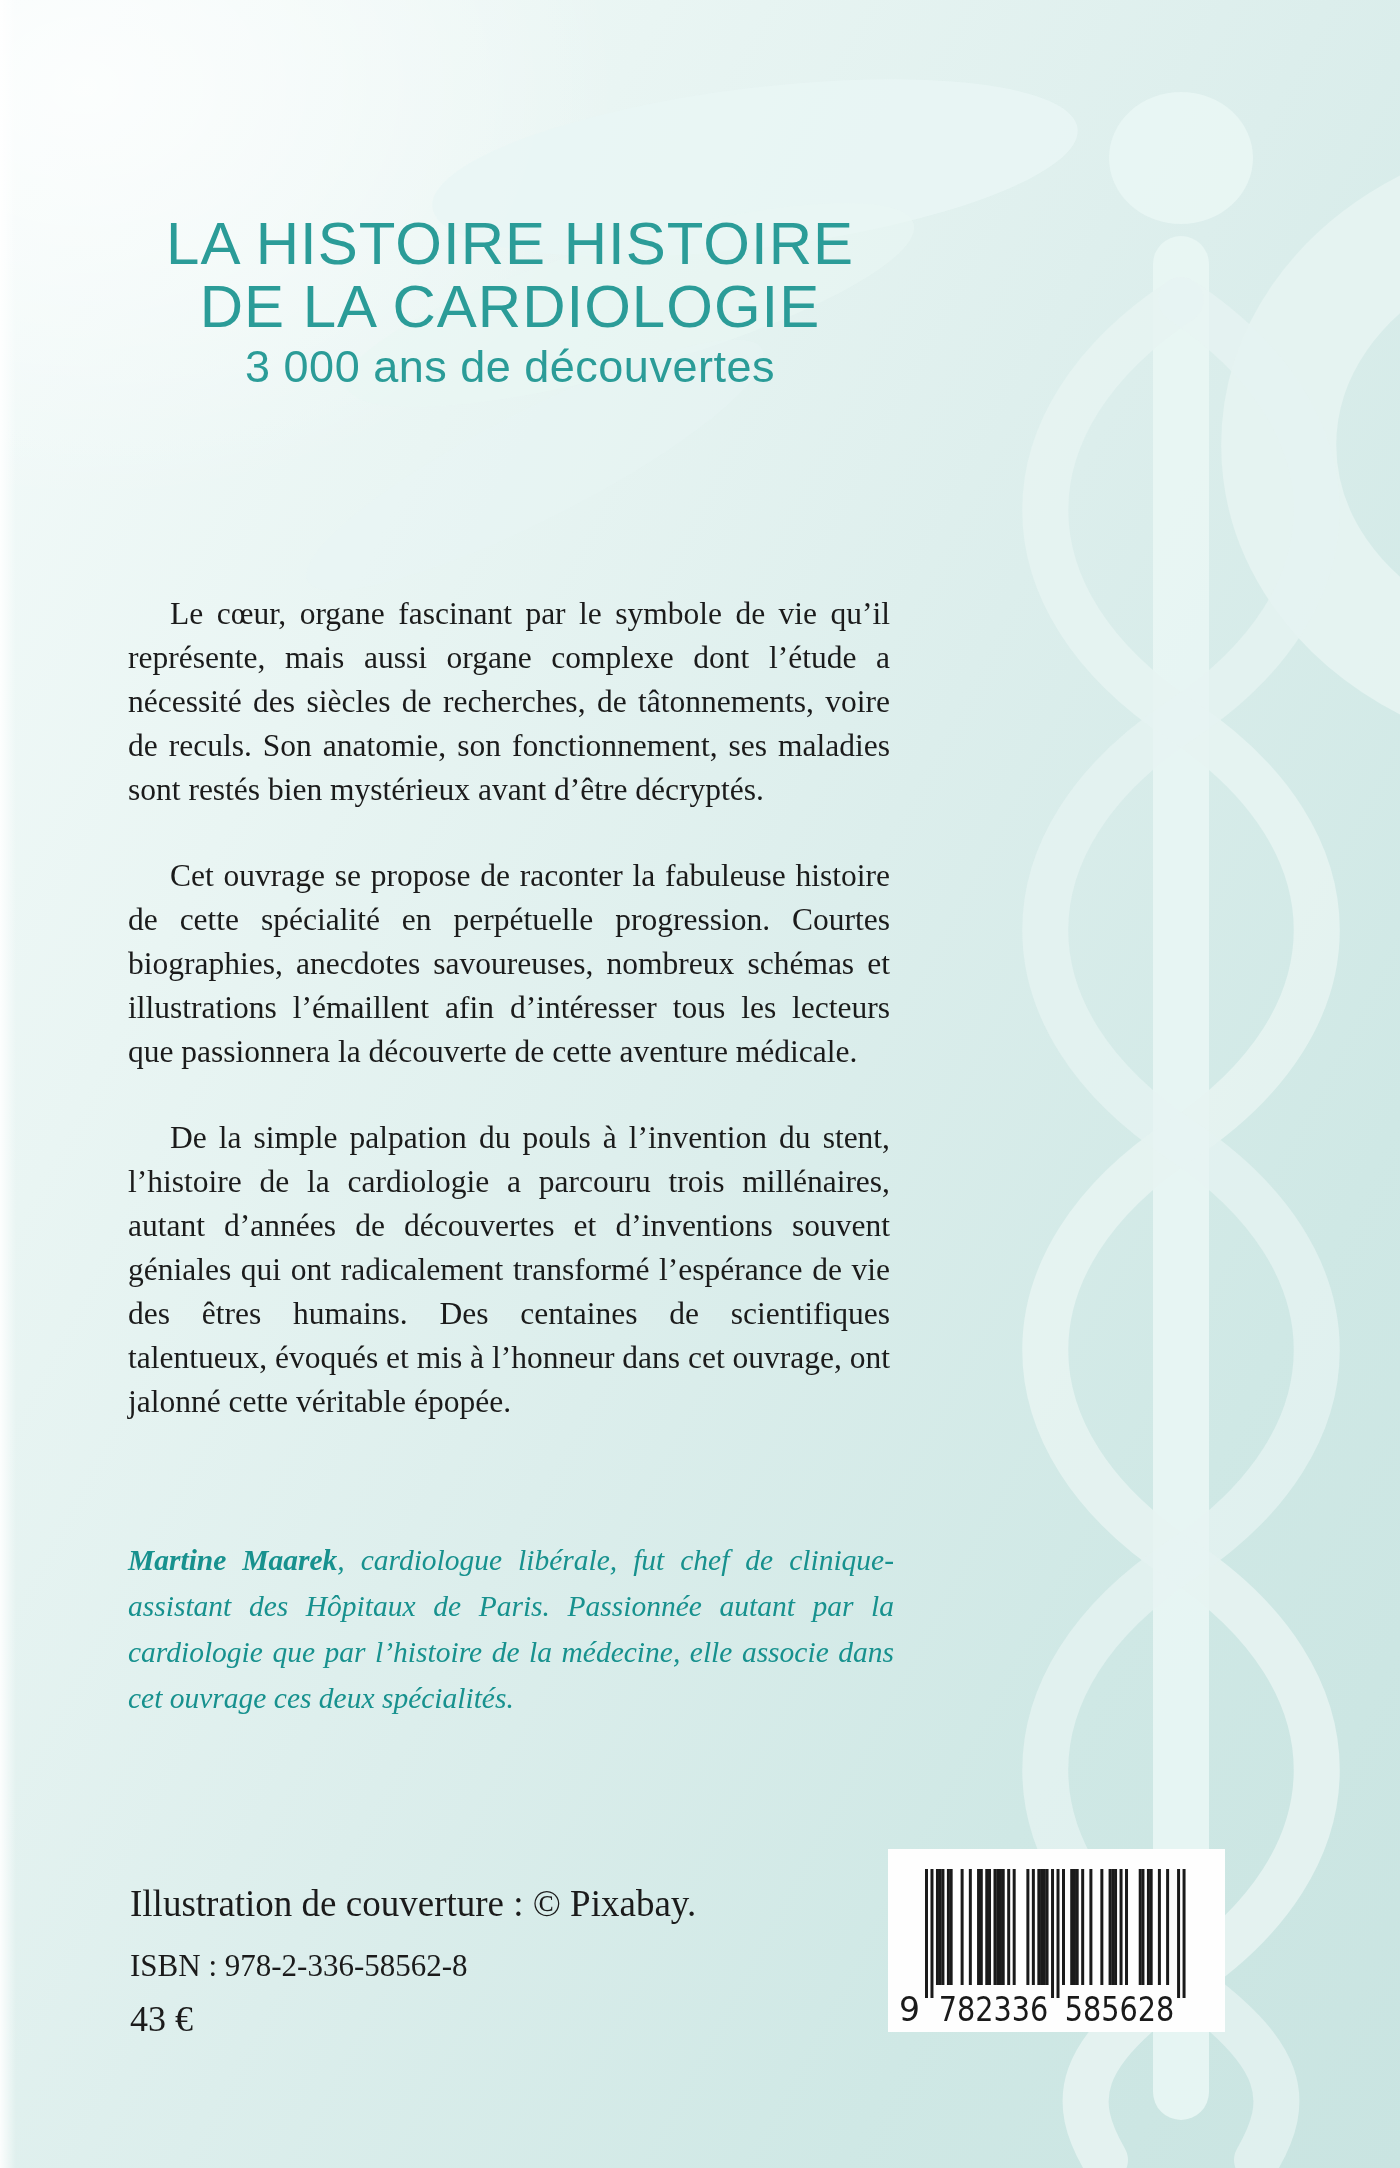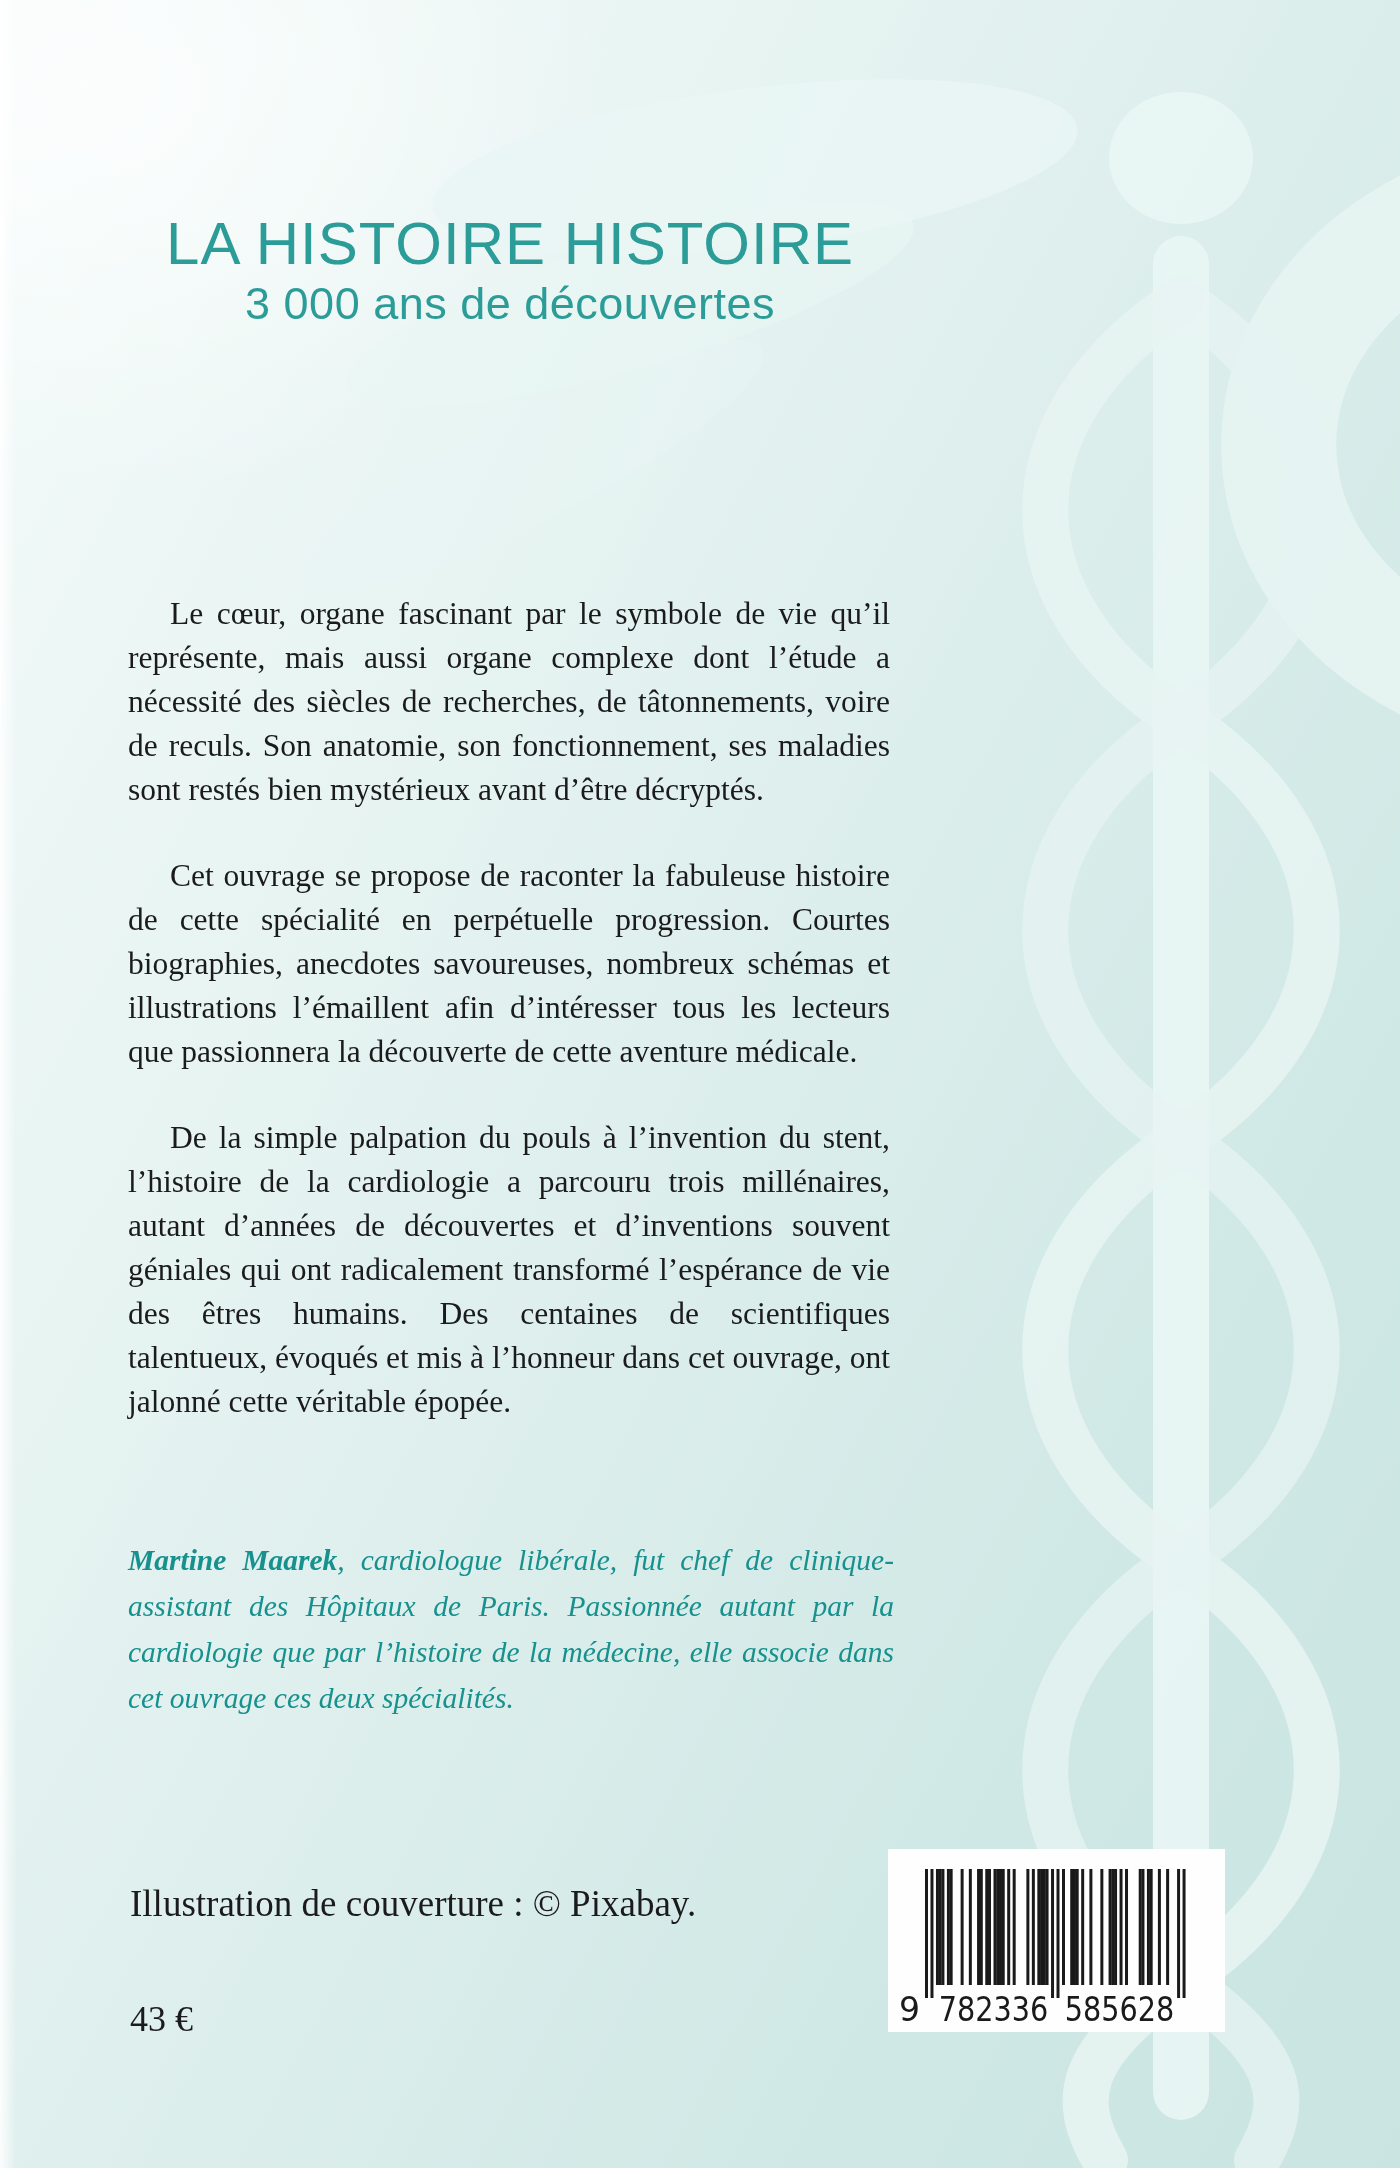--- a/index.html
+++ b/index.html
@@ -69,32 +69,34 @@
       <path d="M 1181 300 C 1362 420 1362 600 1181 720 C 1000 840 1000 1020 1181 1140
                C 1362 1260 1362 1440 1181 1560 C 1000 1680 1000 1860 1181 1980
                C 1287 2055 1292 2100 1257 2160" opacity="0.8"></path>
     </g>
   </svg>
 
   <div class="edge-highlight"></div>
 
   <div class="title-block">
     <div class="title-line">LA HISTOIRE HISTOIRE</div>
+    <div class="title-line">DE LA CARDIOLOGIE</div>
     <div class="subtitle">3 000 ans de découvertes</div>
   </div>
 
   <div class="body-text">
     <p>Le cœur, organe fascinant par le symbole de vie qu’il représente, mais aussi organe complexe dont l’étude a nécessité des siècles de recherches, de tâtonnements, voire de reculs. Son anatomie, son fonctionnement, ses maladies sont restés bien mystérieux avant d’être décryptés.</p>
     <p>Cet ouvrage se propose de raconter la fabuleuse histoire de cette spécialité en perpétuelle progression. Courtes biographies, anecdotes savoureuses, nombreux schémas et illustrations l’émaillent afin d’intéresser tous les lecteurs que passionnera la découverte de cette aventure médicale.</p>
     <p>De la simple palpation du pouls à l’invention du stent, l’histoire de la cardiologie a parcouru trois millénaires, autant d’années de découvertes et d’inventions souvent géniales qui ont radicalement transformé l’espérance de vie des êtres humains. Des centaines de scientifiques talentueux, évoqués et mis à l’honneur dans cet ouvrage, ont jalonné cette véritable épopée.</p>
   </div>
 
   <div class="bio"><span class="author">Martine Maarek</span><span>, cardiologue libérale, fut chef de clinique-assistant des Hôpitaux de Paris. Passionnée autant par la cardiologie que par l’histoire de la médecine, elle associe dans cet ouvrage ces deux spécialités.</span></div>
 
   <div class="credits credit-illustration">Illustration de couverture : © Pixabay.</div>
+  <div class="credits credit-isbn">ISBN : 978-2-336-58562-8</div>
   <div class="credits credit-price">43 €</div>
 
   <div class="barcode-panel">
     <svg id="barcode-svg" width="337" height="183" viewBox="0 0 337 183" xmlns="http://www.w3.org/2000/svg">
         <rect x="37.00" y="20" width="2.99" height="129" fill="#1a1a1a"></rect>
         <rect x="42.48" y="20" width="2.99" height="129" fill="#1a1a1a"></rect>
         <rect x="47.96" y="20" width="2.99" height="116" fill="#1a1a1a"></rect>
         <rect x="50.70" y="20" width="2.99" height="116" fill="#1a1a1a"></rect>
         <rect x="53.44" y="20" width="2.99" height="116" fill="#1a1a1a"></rect>
         <rect x="58.92" y="20" width="2.99" height="116" fill="#1a1a1a"></rect>

